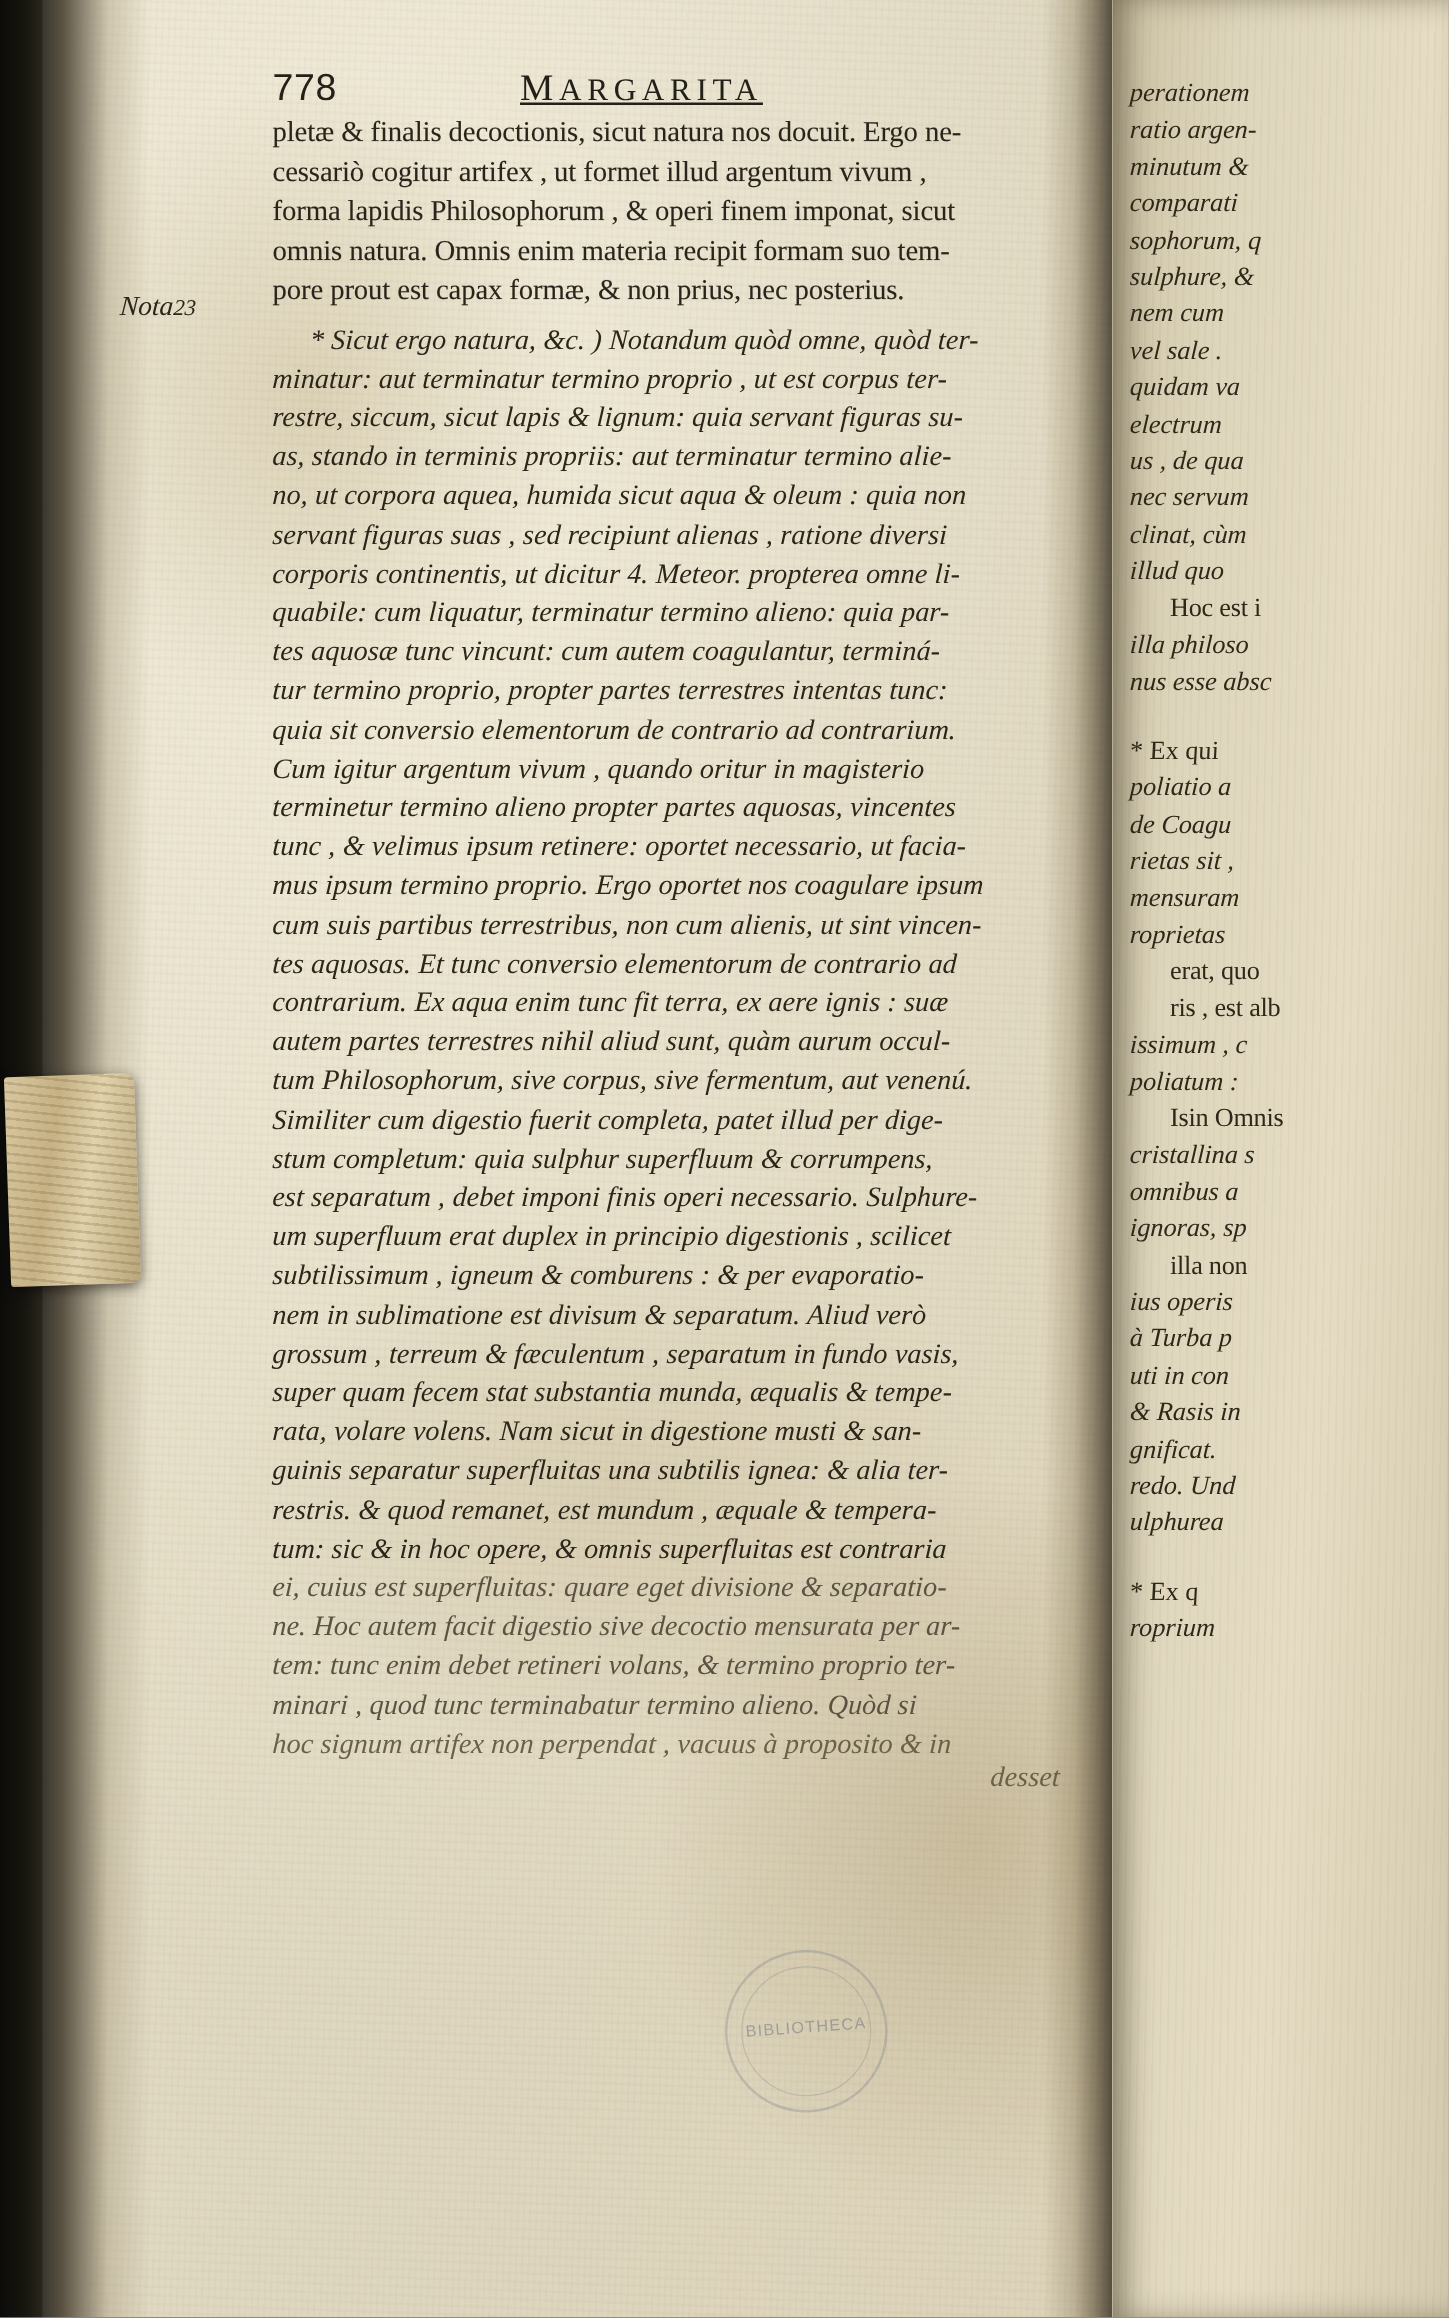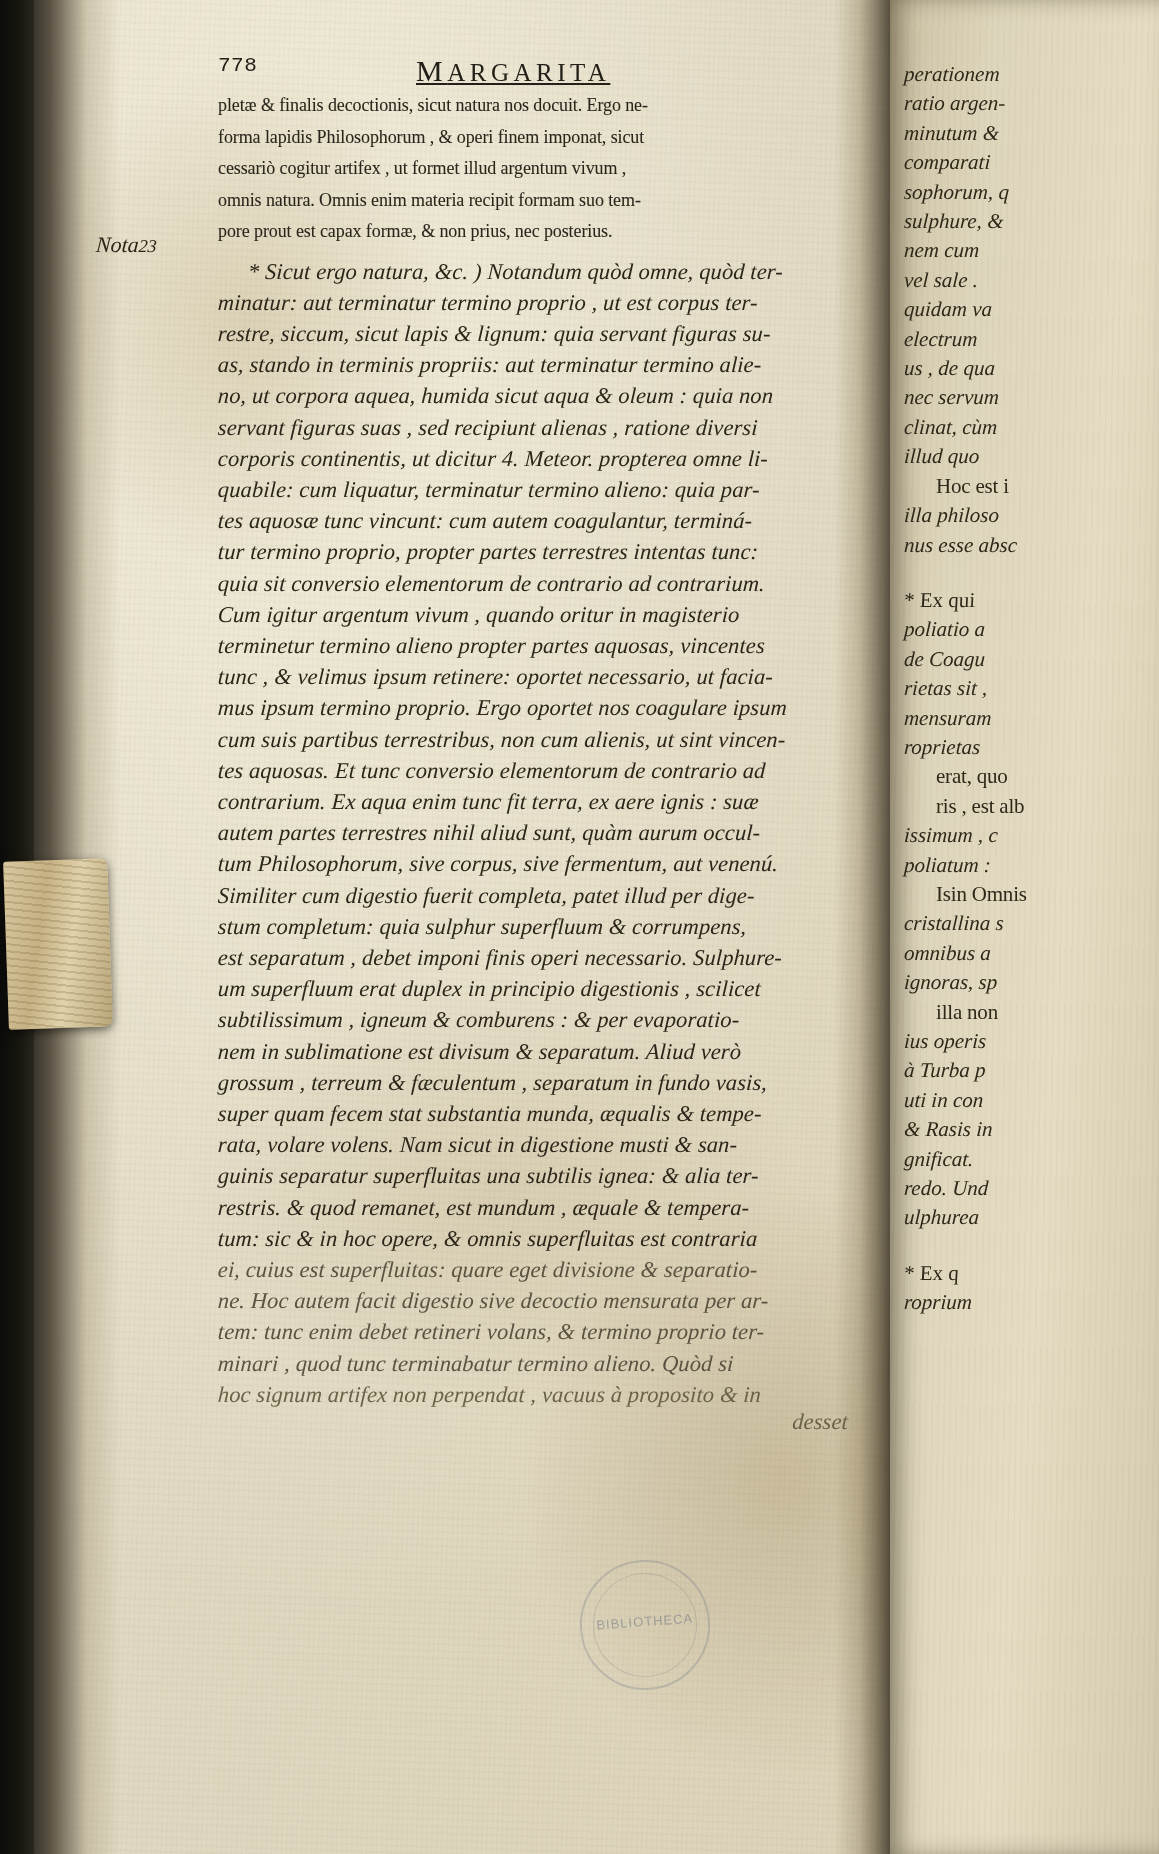--- a/index.html
+++ b/index.html
@@ -109,40 +109,40 @@
     width: 666px;
   }
 
   .folio-line {
     position: relative;
     height: 42px;
   }
   .folio {
     position: absolute;
     left: 0; top: 6px;
-    font-size: 21px;
+    font-size: 30px;
     letter-spacing: .5px;
     color: #25211a;
-    font-family: Liberation Mono, monospace;
+    font-family: Liberation Sans, sans-serif;
   }
   .running-head {
     position: absolute;
     left: 198px; top: 6px;
     font-size: 25px;
     letter-spacing: 4.5px;
     color: #23201a;
     font-family: "Liberation Serif", serif;
     text-decoration: underline;
   }
   .running-head .cap { font-size: 30px; }
 
   
   .roman {
     font-family: "Liberation Serif", serif;
-    font-size: 18px;
+    font-size: 23px;
     line-height: 31.5px;
     color: #2a251c;
     letter-spacing: -0.1px;
     text-align: justify;
     -webkit-text-stroke: .2px rgba(40,34,24,.35);
   }
   .roman .l { display: block; white-space: nowrap; }
 
   
   .ital {
@@ -307,22 +307,22 @@
 
   <div class="content">
 
     <div class="folio-line">
       <span class="folio">778</span>
       <span class="running-head"><span class="cap">M</span><span>ARGARITA</span></span>
     </div>
 
     <div class="roman">
       <span class="l">pletæ &amp; finalis decoctionis, sicut natura nos docuit. Ergo ne-</span>
+      <span class="l">cessariò cogitur artifex ,  ut formet illud argentum vivum ,</span>
       <span class="l">forma lapidis Philosophorum , &amp; operi finem imponat, sicut</span>
-      <span class="l">cessariò cogitur artifex ,  ut formet illud argentum vivum ,</span>
       <span class="l">omnis natura.   Omnis enim materia recipit formam suo tem-</span>
       <span class="l">pore prout est capax formæ, &amp; non prius, nec posterius.</span>
     </div>
 
     <div class="ital">
       <span class="l" style="padding-left:30px">* Sicut ergo natura, &amp;c. ) Notandum quòd omne, quòd ter-</span>
       <span class="l">minatur: aut terminatur termino proprio , ut est corpus ter-</span>
       <span class="l">restre, siccum, sicut lapis &amp; lignum: quia servant figuras su-</span>
       <span class="l">as, stando in terminis propriis:  aut terminatur termino alie-</span>
       <span class="l">no, ut corpora aquea, humida sicut aqua &amp; oleum :  quia non</span>

